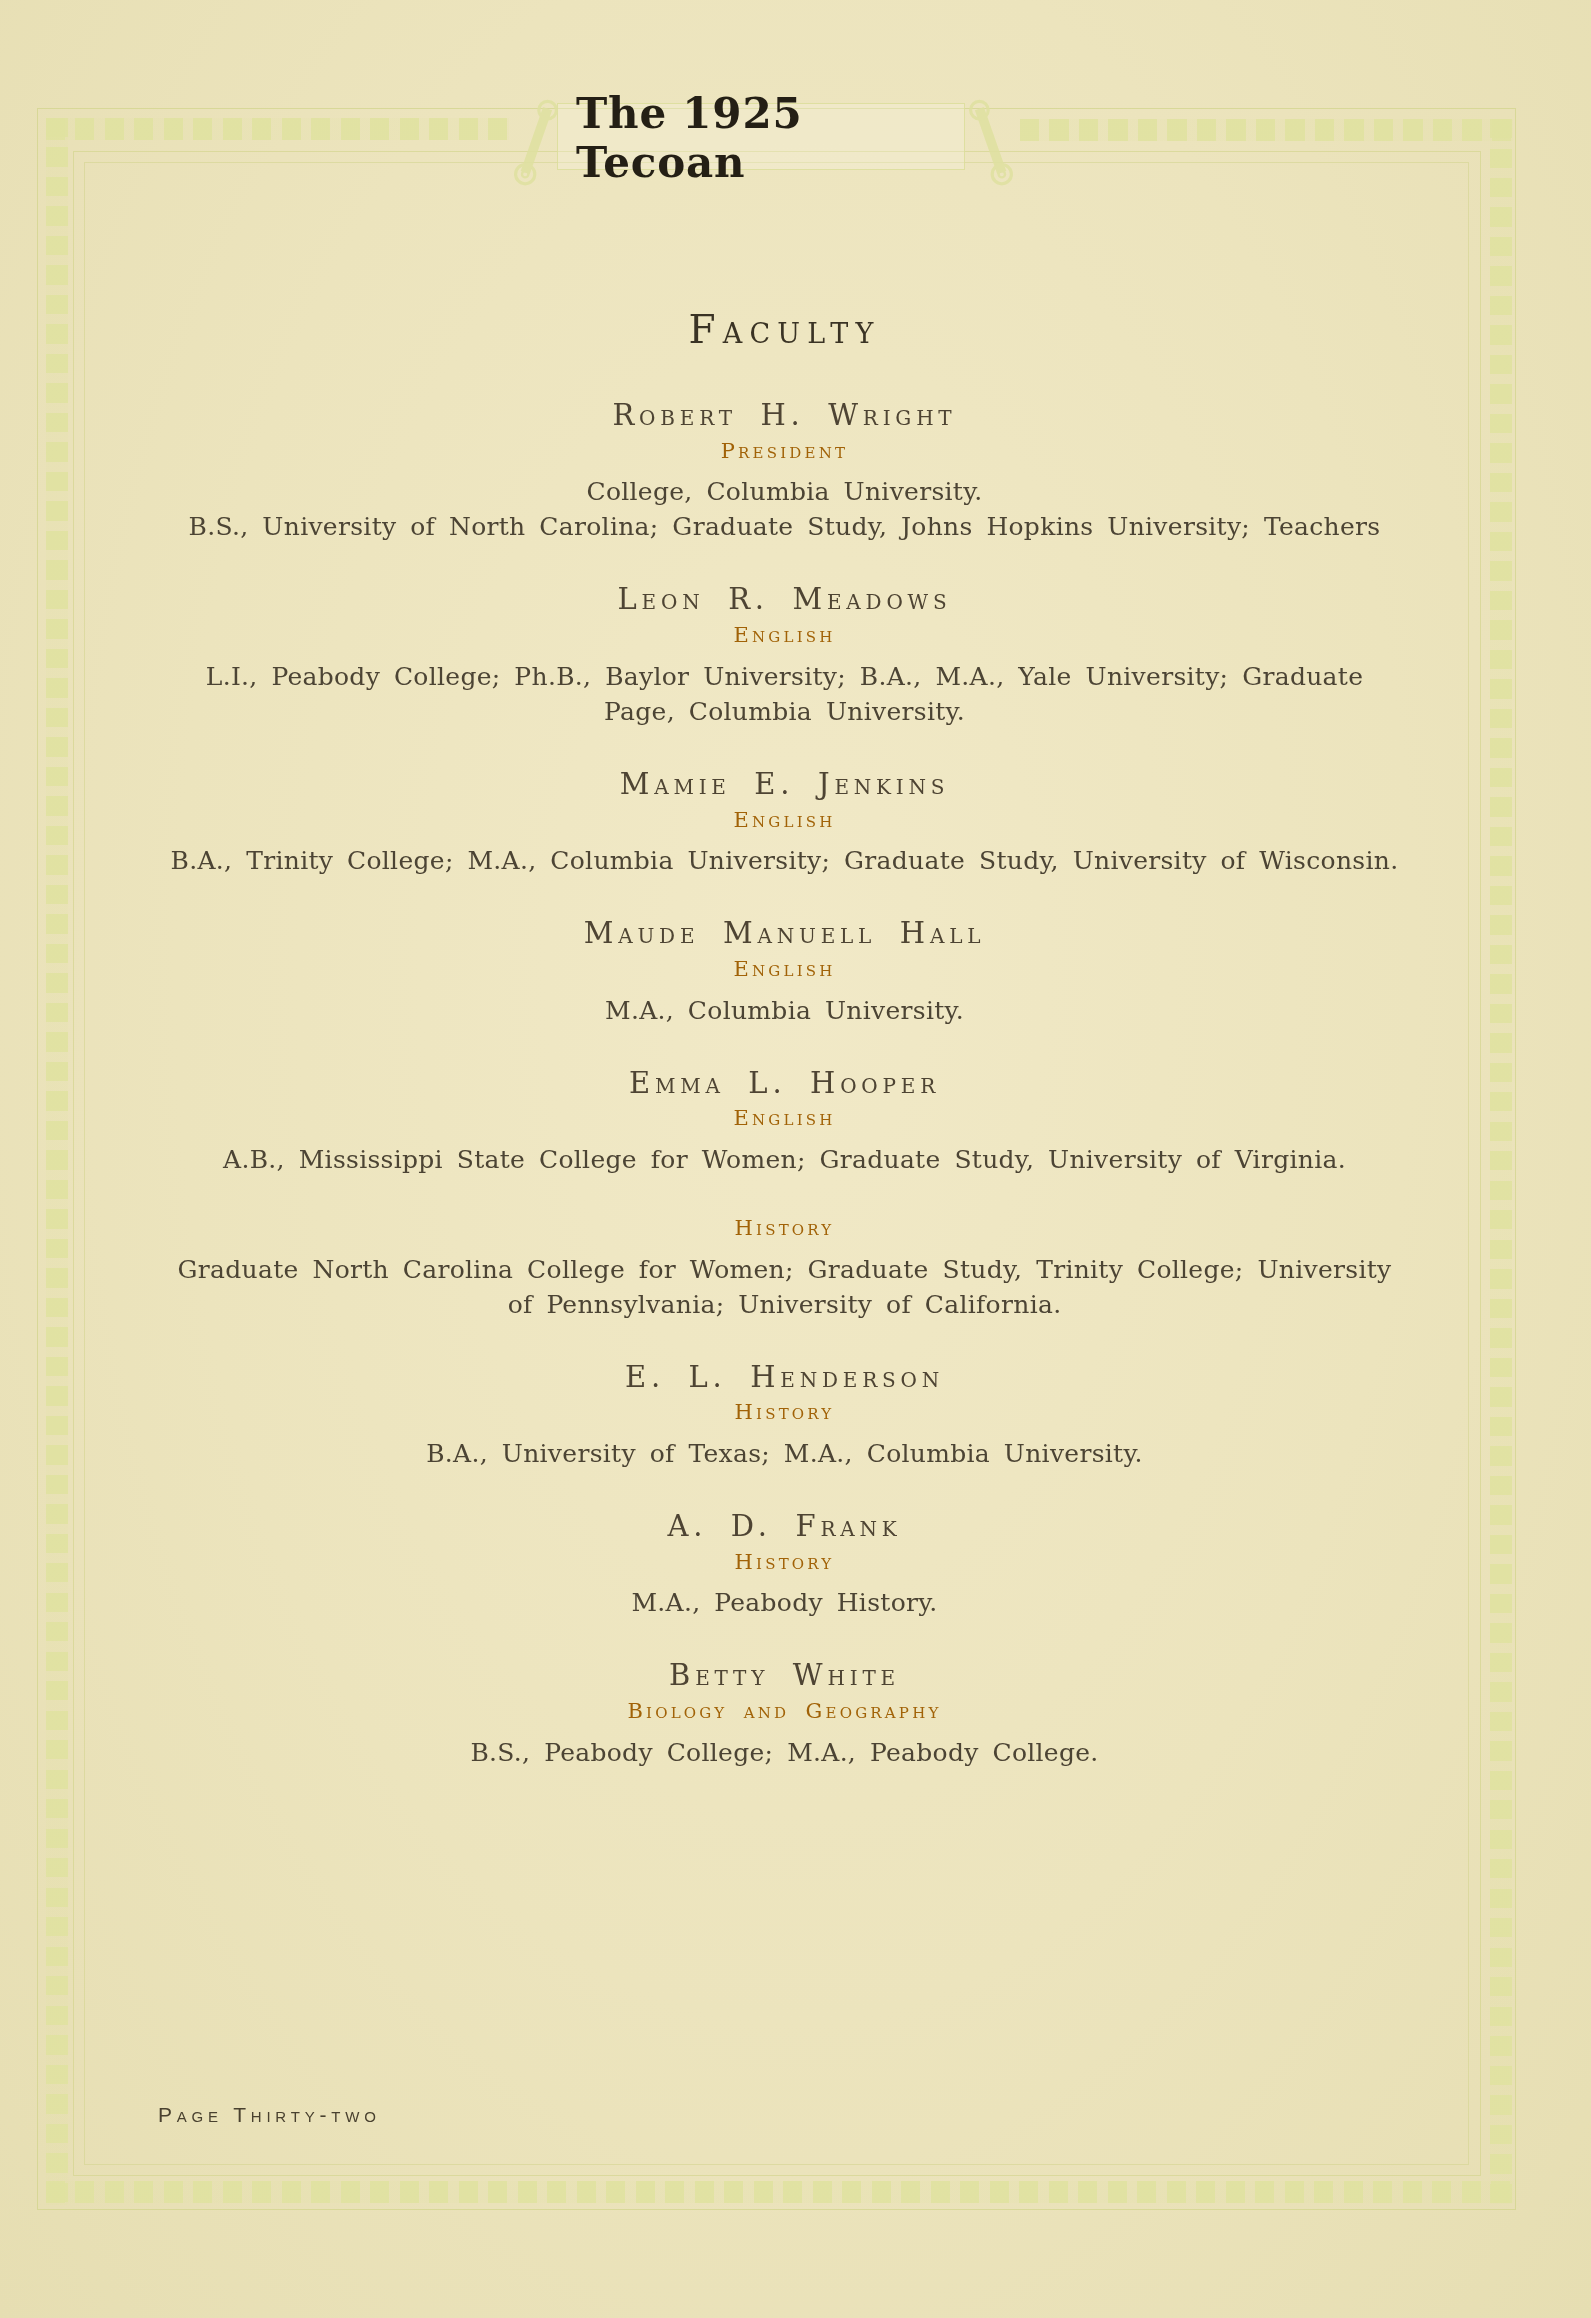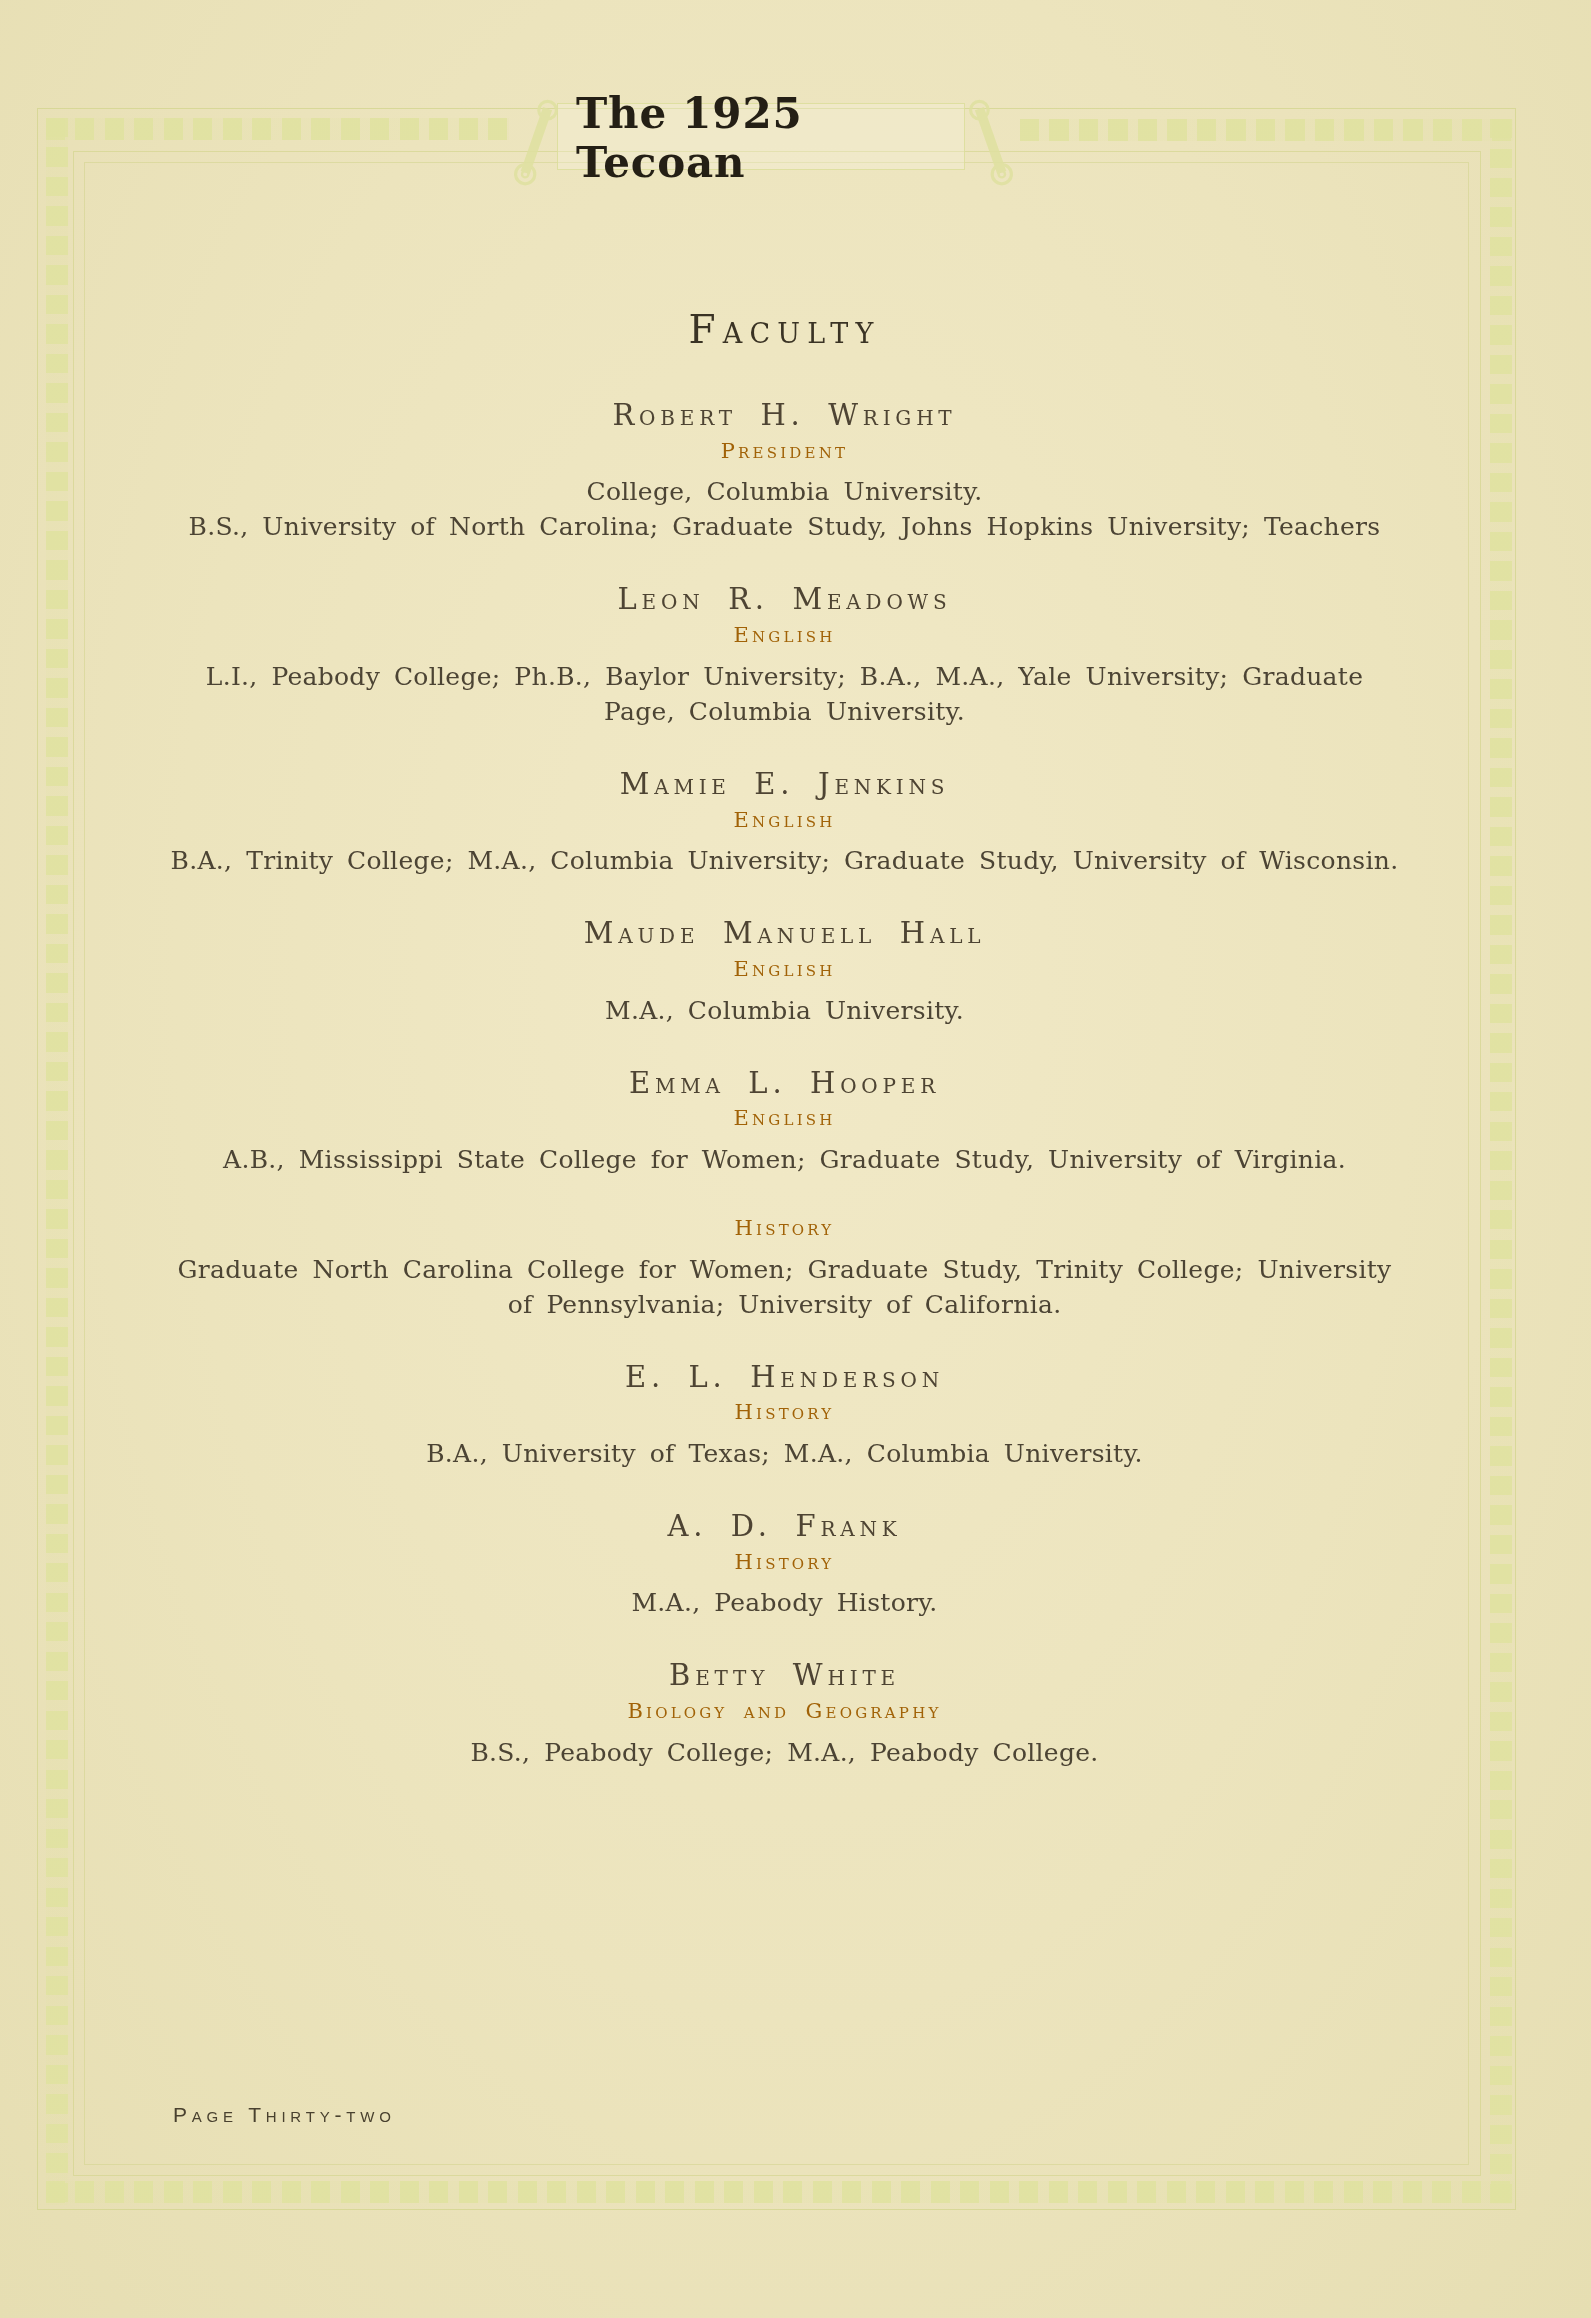--- a/index.html
+++ b/index.html
@@ -38,21 +38,21 @@
   #section-title{font-variant:small-caps;font-size:39px;letter-spacing:7.2px;
     color:#3a3324;line-height:46px;margin-bottom:45px;font-weight:500;}
   .entry{margin-bottom:38px;}
   .name{font-variant:small-caps;font-size:29px;letter-spacing:4.8px;word-spacing:9.6px;
     color:#4e4433;line-height:35px;}
   .role{font-variant:small-caps;font-size:21px;letter-spacing:3.2px;word-spacing:6.4px;
     color:#a16207;line-height:27px;margin-top:4.8px;}
   .creds{margin-top:9.6px;}
   .cred-line{font-size:25px;line-height:35px;word-spacing:5.6px;letter-spacing:0.3px;color:#4c4434;}
   
-  #page-number{position:absolute;left:173px;top:2103px;
+  #page-number{position:absolute;left:158px;top:2103px;
     font-family:"Liberation Sans","DejaVu Sans",sans-serif;
     font-variant:small-caps;font-size:21px;letter-spacing:4.8px;color:#49412f;font-weight:500;}
 </style>
 </head>
 <body>
 
 <div class="b-line" id="frame-outer"></div>
 <div class="b-line" id="frame-mid"></div>
 <div class="b-line" id="frame-inner"></div>
 <div class="sq sq-h" id="sq-top-left"></div>

